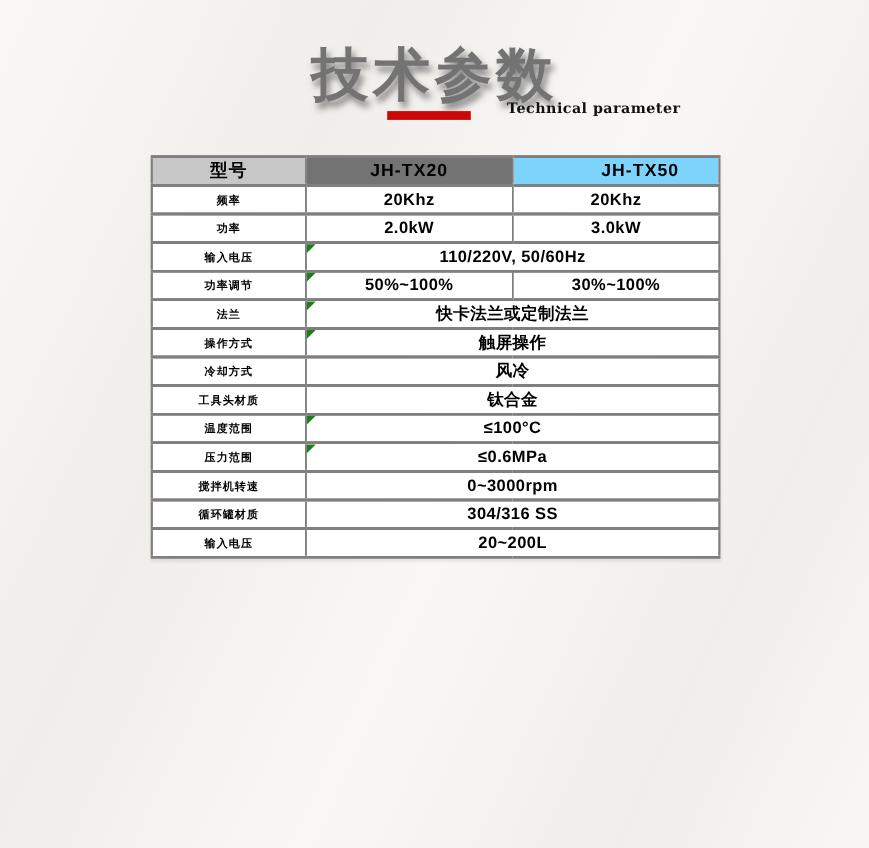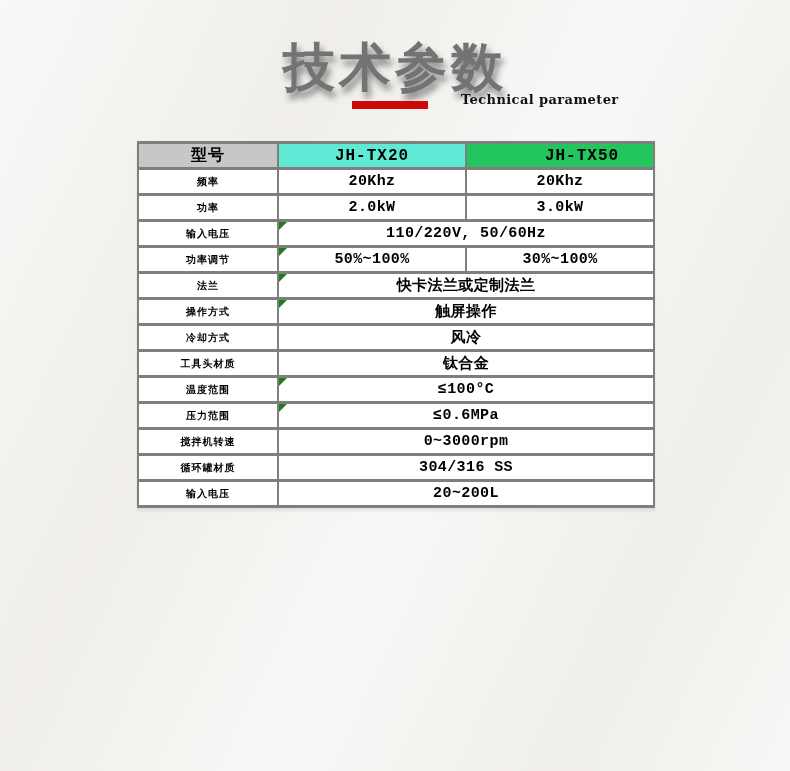--- a/index.html
+++ b/index.html
@@ -62,21 +62,20 @@
     border: 2px solid #7f7f7f;
     border-top-width: 3px;
     border-bottom-width: 3px;
     height: 26px;
     padding: 0 4px;
     text-align: center;
     vertical-align: middle;
     color: #000;
     position: relative;
     background: #ffffff;
-    font-family: Liberation Mono, monospace;
   }
   table.spec thead th {
     background: #c7c7c7;
     font-size: 16px;
     font-weight: 700;
     letter-spacing: 1px;
   }
   table.spec tbody th {
     font-size: 10px;
     font-weight: 700;
@@ -109,22 +108,22 @@
 
   <table class="spec">
     <colgroup>
       <col style="width:140px">
       <col style="width:188px">
       <col style="width:188px">
     </colgroup>
     <thead>
       <tr id="spec-head-row">
           <th style="background: rgb(199, 199, 199);">型号</th>
-          <th style="background: #5eead4;">JH-TX20</th>
-          <th style="background: #22c55e; padding-left: 48px;">JH-TX50</th>
+          <th style="background: #737373;">JH-TX20</th>
+          <th style="background: #7dd3fc; padding-left: 48px;">JH-TX50</th>
         </tr>
     </thead>
     <tbody id="spec-body">
         <tr>
           <th>频率</th>
           <td>20Khz</td>
           <td>20Khz</td>
         </tr>
         <tr>
           <th>功率</th>

